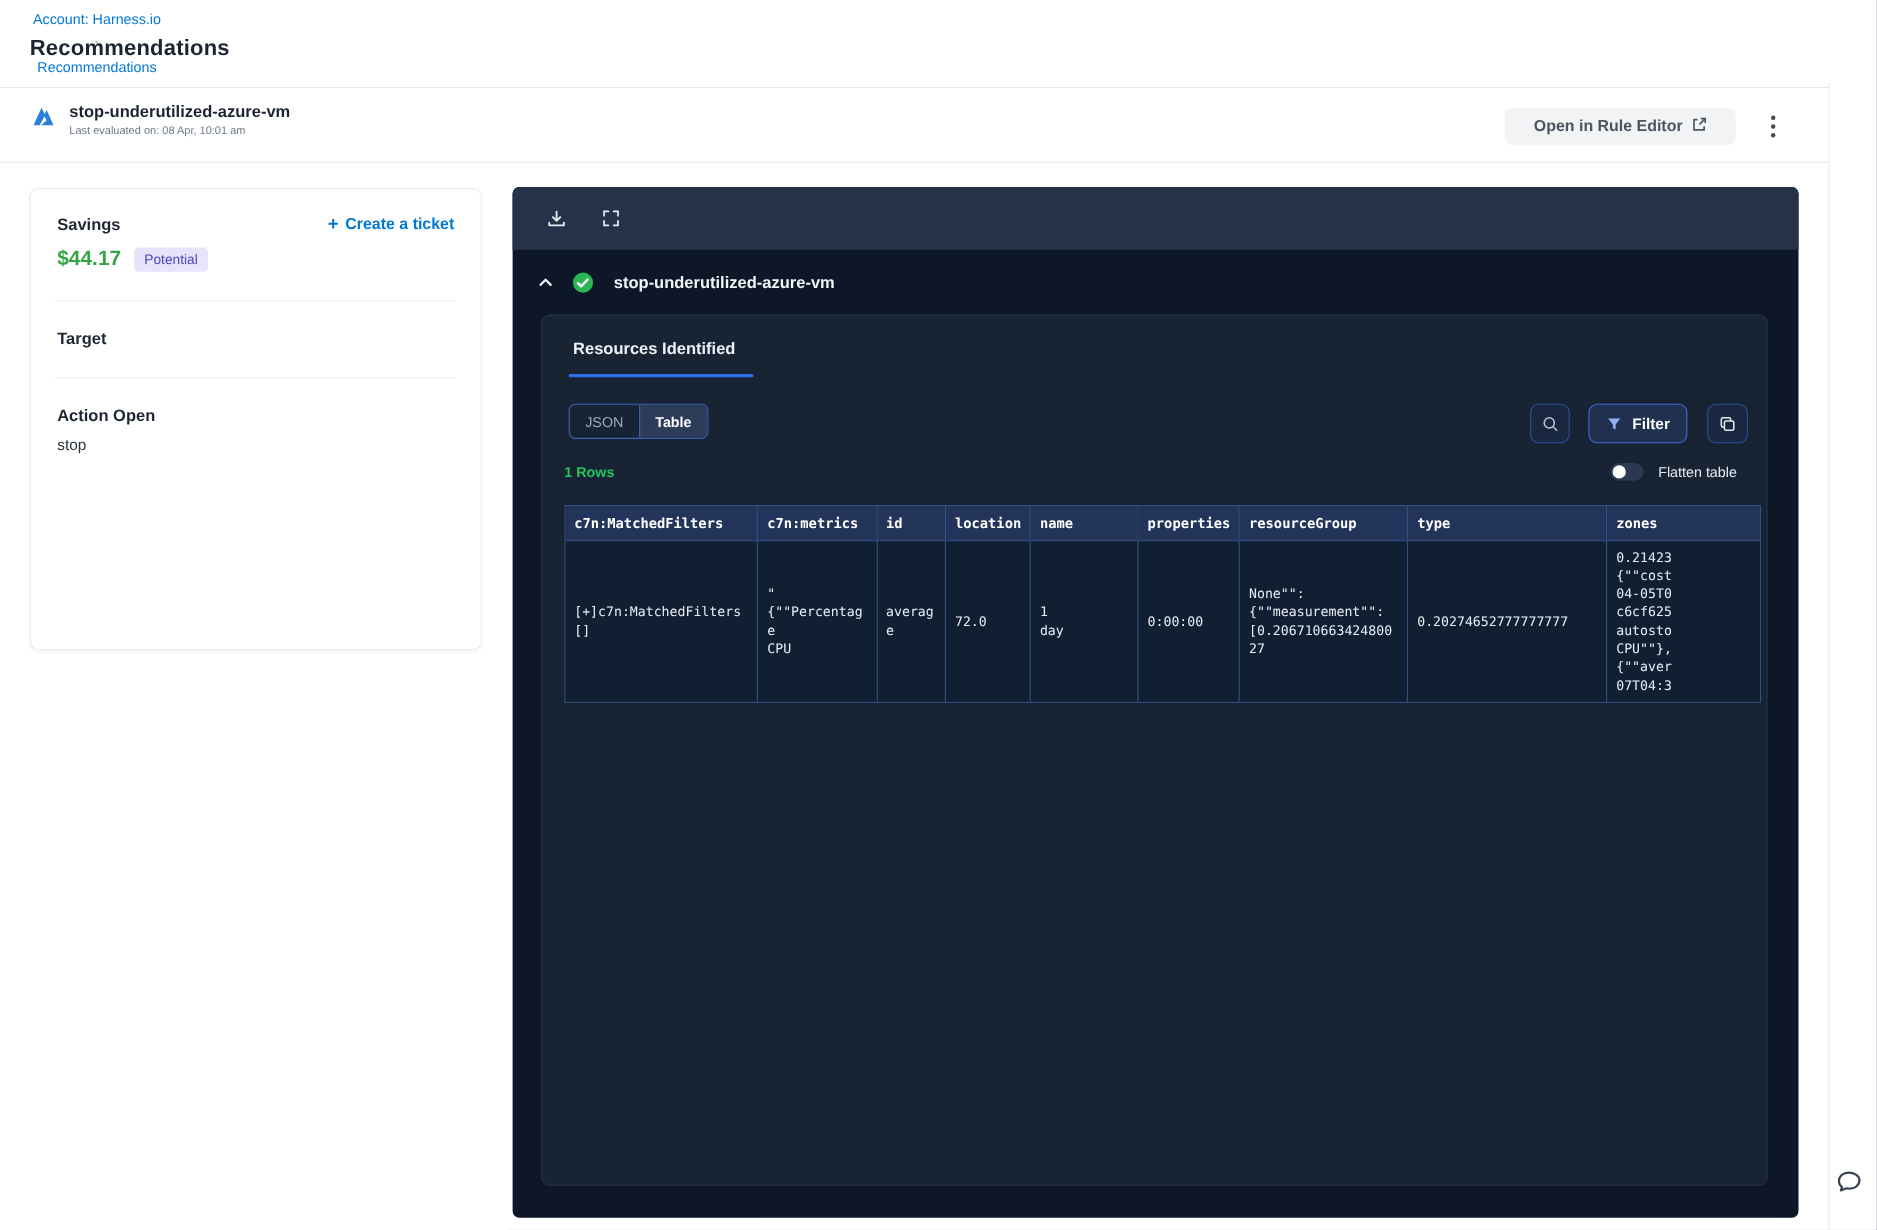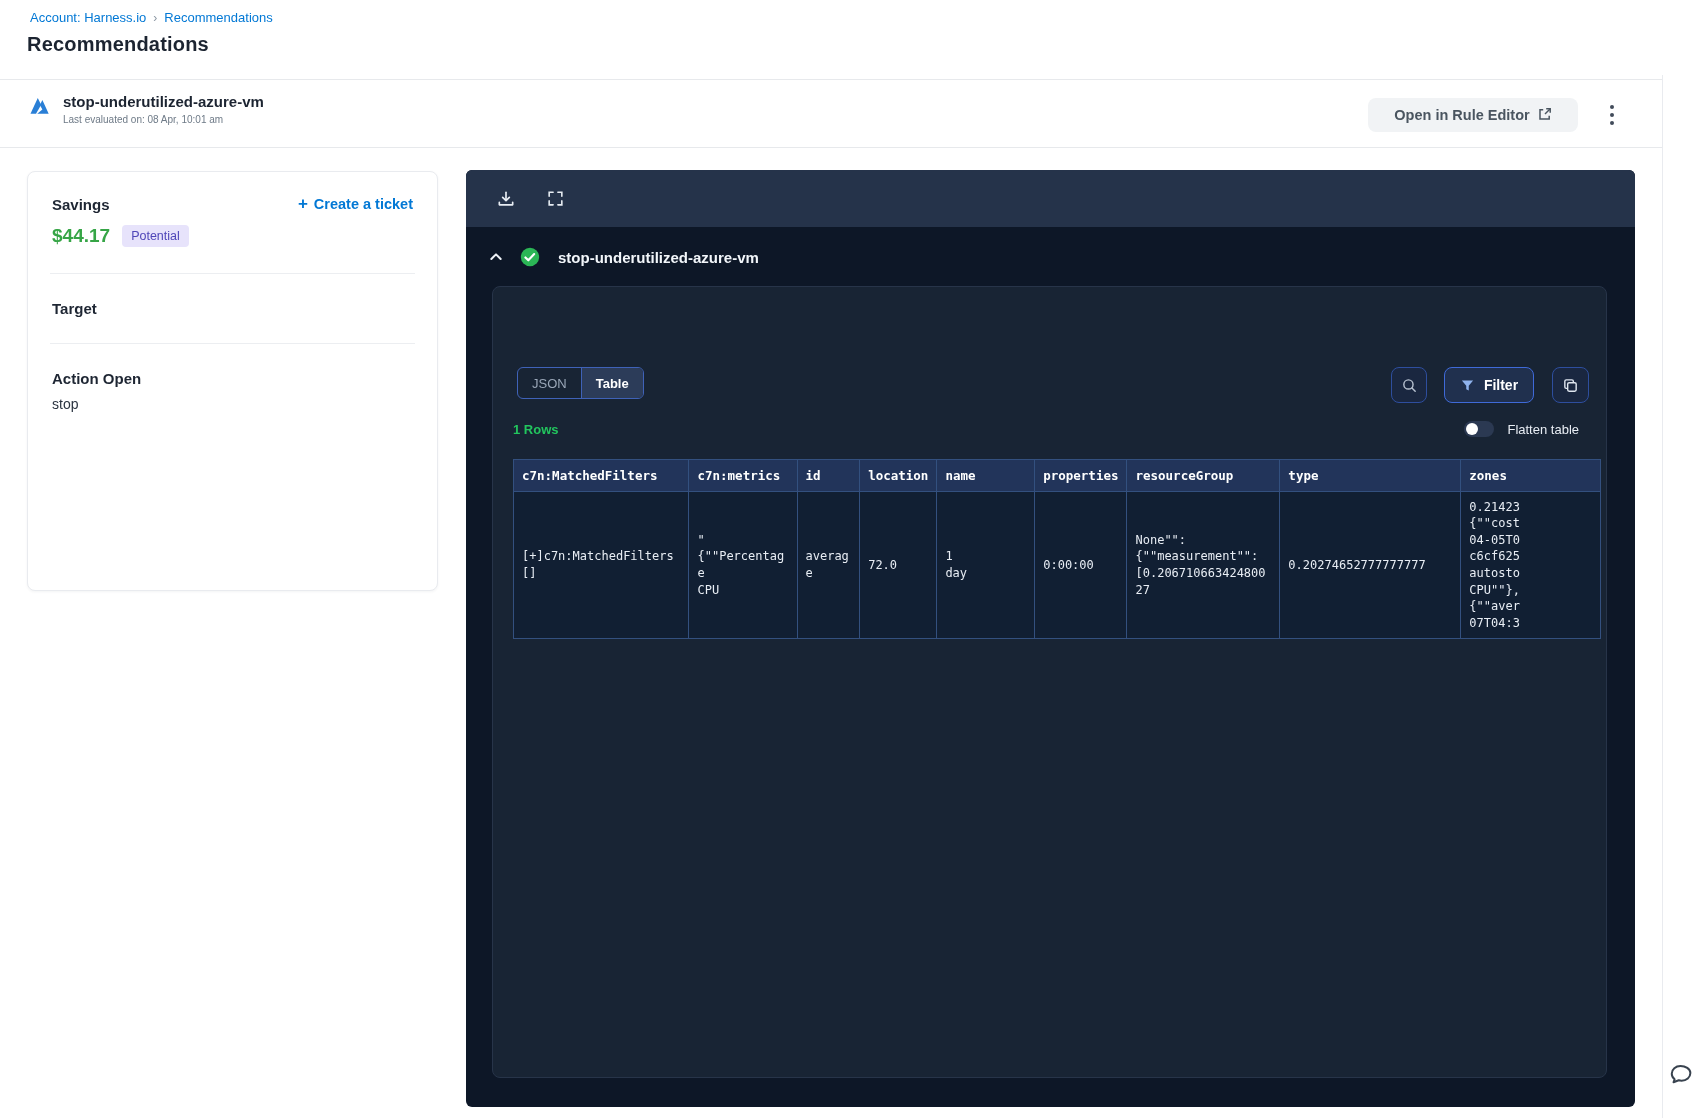--- a/index.html
+++ b/index.html
@@ -3,21 +3,21 @@
 <meta charset="utf-8">
 <style>
   * { margin:0; padding:0; box-sizing:border-box; }
   html,body { width:1706px; height:1118px; background:#ffffff; font-family:"Liberation Sans", sans-serif; overflow:hidden; }
   .page { position:relative; width:1706px; height:1118px; }
 
   
   .edge-line { position:absolute; left:1662px; top:75px; width:1px; height:1043px; background:#e9ebef; }
 
   
-  .breadcrumb { position:absolute; left:30px; top:10px; font-size:13px; display:flex; align-items:center; gap:7px; }
+  .breadcrumb { position:absolute; left:30px; top:10px; font-size:13px; display:flex; align-items:center; gap:7px;flex-direction:column; }
   .breadcrumb a { color:#0278d5; text-decoration:none; cursor:pointer; }
   .crumb-sep { color:#8b97a3; font-size:12px; }
   .page-title { position:absolute; left:27px; top:33px; font-size:20px; font-weight:700; color:#1c2431; letter-spacing:.2px; }
 
   
   .header-band { position:absolute; left:0; top:79px; width:1662px; height:69px; background:#ffffff; border-top:1px solid #e7e9ec; border-bottom:1px solid #e7e9ec; }
   .header-left { position:absolute; left:28px; top:13px; display:flex; align-items:flex-start; gap:12px; }
   .rule-name { font-size:15px; font-weight:700; color:#1c2431; }
   .rule-sub { font-size:10px; color:#6e7a87; margin-top:4px; }
   .open-btn { position:absolute; left:1368px; top:18px; width:210px; height:34px; background:#f1f3f5; border:none; border-radius:8px; font-size:14.5px; font-weight:600; color:#4a5560; display:flex; align-items:center; justify-content:center; gap:8px; cursor:pointer; font-family:"Liberation Sans",sans-serif; }
@@ -172,20 +172,24 @@
       <span style="display:flex;">
         <svg width="20" height="20" viewBox="0 0 24 24">
             <circle cx="12" cy="12" r="11" fill="#2bb656"></circle>
             <path d="M6.5 12.5l3.5 3.5 7-7.5" fill="none" stroke="#ffffff" stroke-width="2.6" stroke-linecap="round" stroke-linejoin="round"></path>
           </svg>
       </span>
       <span class="dp-title">stop-underutilized-azure-vm</span>
     </div>
 
     <div class="inner-panel">
+      <div class="tab-wrap">
+        <span class="tab-label">Resources Identified</span>
+        <div class="tab-underline"></div>
+      </div>
 
       <div class="controls-row">
         <div class="seg">
           <button class="seg-json">JSON</button>
           <button class="seg-table">Table</button>
         </div>
         <button class="search-btn">
           <span style="display:flex;">
             <svg width="17" height="17" viewBox="0 0 24 24" fill="none" stroke="#b9c3d1" stroke-width="2" stroke-linecap="round">
                 <circle cx="10.5" cy="10.5" r="6.5"></circle>

